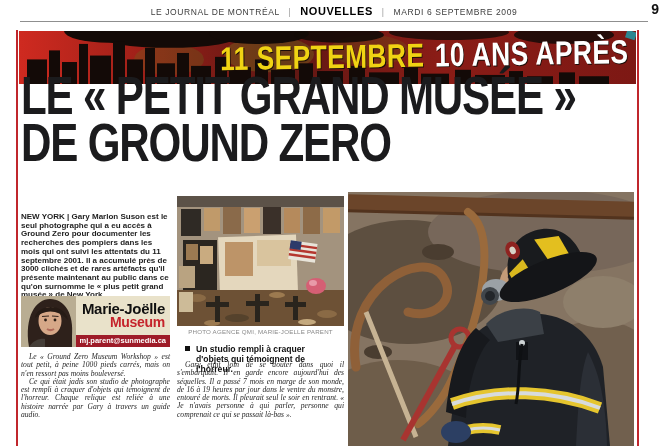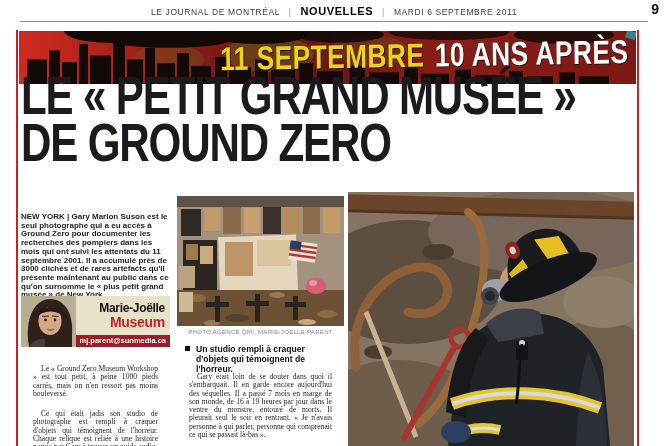--- a/index.html
+++ b/index.html
@@ -34,27 +34,27 @@
   
   .headline{position:absolute;left:21px;top:72px;color:#1b1b1d;font-weight:bold;
     font-size:54px;line-height:47px;letter-spacing:-1.5px;white-space:nowrap;
     transform:scaleX(0.78);transform-origin:left top;}
   
   .lead{position:absolute;left:21px;top:189px;width:149px;
     font-size:8px;line-height:8.7px;font-weight:bold;color:#1d1d1d;margin-top:24px;}
   .byline{position:absolute;left:21px;top:296px;width:149px;height:51px;background:#e9e2ca;}
   .reporter-photo{position:absolute;left:0;top:0;width:55px;height:51px;}
   .byline-names{position:absolute;right:5px;top:6px;text-align:right;}
-  .byline-first{font-size:12px;font-weight:bold;color:#101010;line-height:13px;letter-spacing:-0.3px;text-align:right;}
+  .byline-first{font-size:15px;font-weight:bold;color:#101010;line-height:13px;letter-spacing:-0.3px;text-align:right;}
   .byline-last{font-size:14px;font-weight:bold;color:#c5232b;line-height:14px;letter-spacing:-0.3px;}
   .byline-bar{position:absolute;left:55px;right:0;bottom:0;height:12px;background:#9e1b28;}
   .byline-email{position:absolute;right:4px;bottom:2px;font-size:7.5px;font-weight:bold;color:#fff;}
   .body-col{position:absolute;font-family:"Liberation Serif",serif;
     font-size:7.6px;line-height:8.3px;color:#1f1f1f;text-align:justify;}
-  .body-col p{margin:12px;}
+  .body-col p{margin:0;font-style:italic;}
   .body-col p.indent{text-indent:8px;}
   .left-body{left:21px;top:353px;width:149px;}
   
   .studio-photo{position:absolute;left:177px;top:196px;width:167px;height:130px;}
   .photo-credit{position:absolute;left:177px;top:328px;width:167px;
     font-size:6.2px;color:#8a8a8a;text-align:center;letter-spacing:0.2px;white-space:nowrap;}
   .photo-caption{position:absolute;left:177px;top:336px;width:167px;
     font-size:8.6px;font-weight:bold;line-height:10px;color:#101010;}
   .photo-caption p{margin:8px;padding-left:11px;position:relative;}
   .bullet{position:absolute;left:0;top:2px;width:5px;height:5px;background:#101010;display:block;}
@@ -66,21 +66,21 @@
 </style>
 </head>
 <body>
 
 <div class="masthead">
   <div class="masthead-text">
     <span>LE JOURNAL DE MONTRÉAL</span>
     <span class="masthead-sep">|</span>
     <span class="masthead-section">NOUVELLES</span>
     <span class="masthead-sep">|</span>
-    <span>MARDI 6 SEPTEMBRE 2011</span>
+    <span>MARDI 6 SEPTEMBRE 2009</span>
   </div>
   <div class="page-number">9</div>
   <div class="masthead-rule"></div>
 </div>
 
 <div class="rail rail-left"></div>
 <div class="rail rail-right"></div>
 
 <div class="banner">
   <svg viewBox="0 0 617 41" preserveAspectRatio="none">

